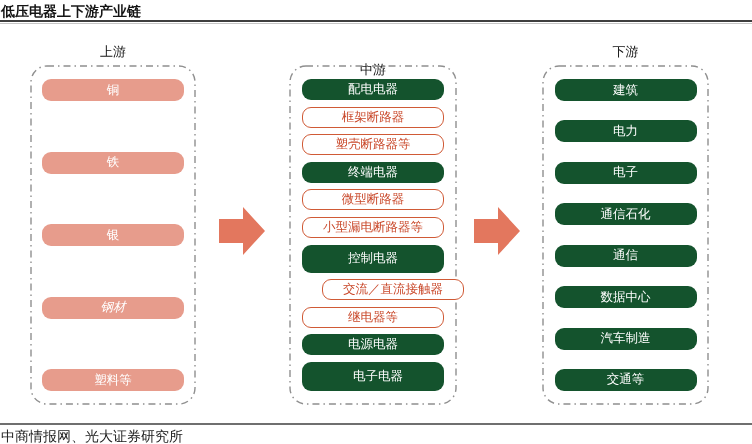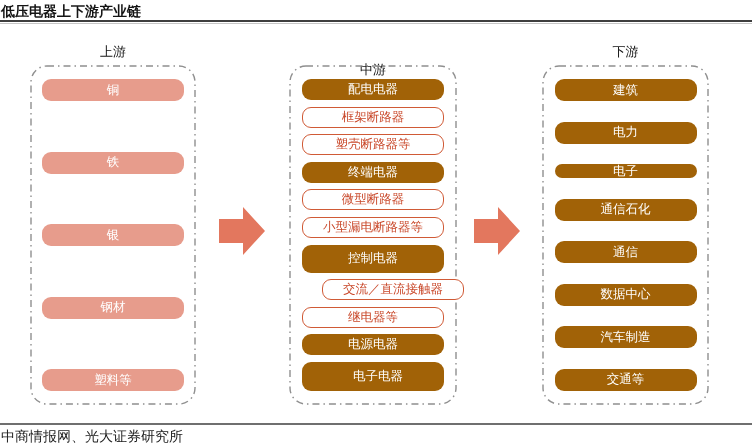--- a/index.html
+++ b/index.html
@@ -21,21 +21,21 @@
   .items{
     position:relative;display:flex;flex-direction:column;justify-content:space-between;
     align-items:center;box-sizing:border-box;height:340px;padding:14px 0;
   }
   .box{
     width:142px;box-sizing:border-box;border-radius:9px;
     display:flex;align-items:center;justify-content:center;
     font-size:12.5px;text-align:center;white-space:nowrap;
   }
   .box.salmon{background:#e79c8c;color:#ffffff;}
-  .box.solid{background:#a16207;color:#ffffff;}
+  .box.solid{background:#14532d;color:#ffffff;}
   .box.outline{background:#ffffff;border:1.5px solid #d05a36;color:#c9482a;}
   .arrow{position:absolute;width:46px;height:50px;top:206px;}
   .arrow polygon{fill:#e3775e;}
   .arrow-1{left:219px;}
   .arrow-2{left:474px;}
   .rule-bottom{position:absolute;left:0;top:423px;width:752px;height:2px;background:#6f6f6f;}
   .footer{position:absolute;left:1px;top:428px;font-size:14px;color:#1b1b1b;white-space:nowrap;}
 </style>
 </head>
 <body>
@@ -48,21 +48,21 @@
   <div id="diagram">
       <div class="col-label" style="left: 30px; width: 166px;">上游</div>
       <div class="col-frame" style="left: 30px; width: 166px;">
         <svg width="166" height="340">
           <rect x="1" y="1" width="164" height="338" rx="16" fill="none" stroke="#8f8f8f" stroke-width="1.4" stroke-dasharray="7 4 1.5 4"></rect>
         </svg>
         <div class="items">
           <div class="box salmon" style="height: 22px;">铜</div>
           <div class="box salmon" style="height: 22px;">铁</div>
           <div class="box salmon" style="height: 22px;">银</div>
-          <div class="box salmon" style="height: 22px;">钢材</div>
+          <div class="box salmon" style="height: 22px; font-style: italic;">钢材</div>
           <div class="box salmon" style="height: 22px;">塑料等</div>
         </div>
       </div>
       <div class="col-label" style="left: 289px; width: 168px; margin-top: 18px;">中游</div>
       <div class="col-frame" style="left: 289px; width: 168px;">
         <svg width="168" height="340">
           <rect x="1" y="1" width="166" height="338" rx="16" fill="none" stroke="#8f8f8f" stroke-width="1.4" stroke-dasharray="7 4 1.5 4"></rect>
         </svg>
         <div class="items">
           <div class="box solid" style="height: 21px;">配电电器</div>
@@ -79,21 +79,21 @@
         </div>
       </div>
       <div class="col-label" style="left: 542px; width: 167px;">下游</div>
       <div class="col-frame" style="left: 542px; width: 167px;">
         <svg width="167" height="340">
           <rect x="1" y="1" width="165" height="338" rx="16" fill="none" stroke="#8f8f8f" stroke-width="1.4" stroke-dasharray="7 4 1.5 4"></rect>
         </svg>
         <div class="items">
           <div class="box solid" style="height: 22px;">建筑</div>
           <div class="box solid" style="height: 22px;">电力</div>
-          <div class="box solid" style="height: 14px;">电子</div>
+          <div class="box solid" style="height: 22px;">电子</div>
           <div class="box solid" style="height: 22px;">通信石化</div>
           <div class="box solid" style="height: 22px;">通信</div>
           <div class="box solid" style="height: 22px;">数据中心</div>
           <div class="box solid" style="height: 22px;">汽车制造</div>
           <div class="box solid" style="height: 22px;">交通等</div>
         </div>
       </div>
     </div>
 
   <svg class="arrow arrow-1" viewBox="0 0 46 50">

